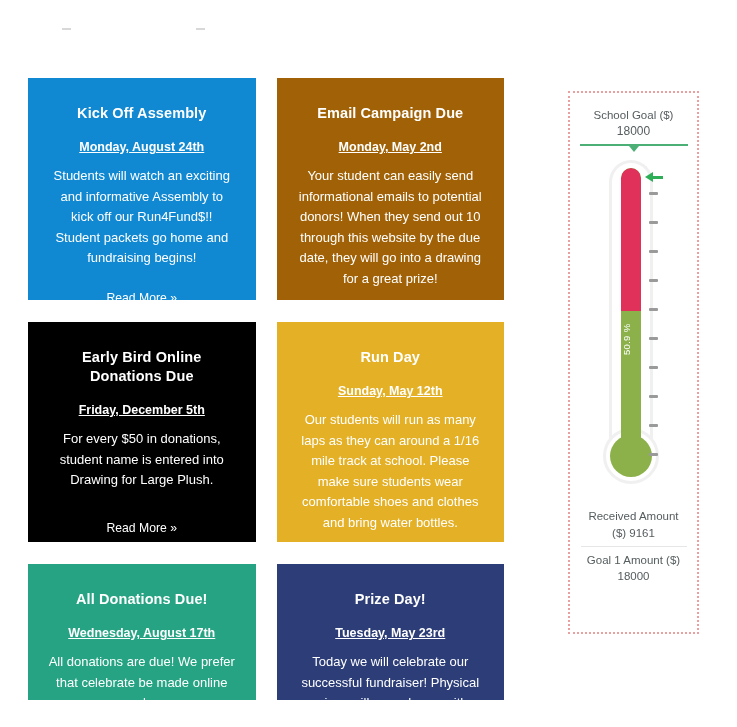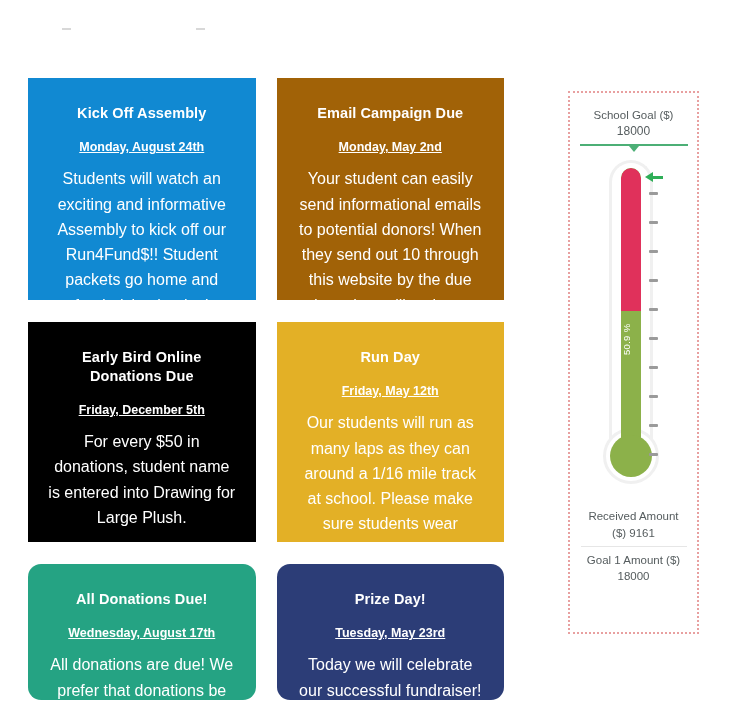--- a/index.html
+++ b/index.html
@@ -73,39 +73,39 @@
 
   .card-date {
     font-size: 12.5px;
     font-weight: bold;
     text-decoration: underline;
     margin: 0 0 10px 0;
     line-height: 1.4;
   }
 
   .card-body {
-    font-size: 16px;
+    font-size: 13px;
     line-height: 1.58;
     margin: 0;
     flex: 0 0 auto;
   }
 
   .card-readmore {
     font-size: 12.2px;
     margin-top: auto;
     padding-top: 22px;
     color: #ffffff;
     text-decoration: none;
     display: block;
   }
 
   
   .row1 .card { height: 222px; }
   .row2 .card { height: 220px; }
-  .row3 .card { height: 136px; border-radius: 13px; }
+  .row3 .card { height: 136px; }
 
   
   .thermo-wrap {
     position: absolute;
     left: 568px;
     top: 91px;
     width: 131px;
     height: 543px;
     border: 2px dotted #e8a0a0;
     box-sizing: border-box;
@@ -319,32 +319,32 @@
 
       <div class="card" style="background:#000000">
         <h3 class="card-title">Early Bird Online Donations Due</h3>
         <div class="card-date">Friday, December 5th</div>
         <p class="card-body">For every $50 in donations, student name is entered into Drawing for Large Plush.</p>
         <a class="card-readmore" href="#" style="padding-top:30px;margin-top:0">Read More »</a>
       </div>
 
       <div class="card" style="background:#e3b026">
         <h3 class="card-title">Run Day</h3>
-        <div class="card-date">Friday, May 12th</div>
+        <div class="card-date">Sunday, May 12th</div>
         <p class="card-body">Our students will run as many laps as they can around a 1/16 mile track at school. Please make sure students wear comfortable shoes and clothes and bring water bottles.</p>
         <a class="card-readmore" href="#">Read More »</a>
       </div>
     </div>
 
     <div class="card-grid row3" style="margin-top:22px">
 
       <div class="card" style="background:#25a383">
         <h3 class="card-title">All Donations Due!</h3>
         <div class="card-date">Wednesday, August 17th</div>
-        <p class="card-body">All donations are due!  We prefer that donations be made online date.</p>
+        <p class="card-body">All donations are due!  We prefer that celebrate be made online only.</p>
         <a class="card-readmore" href="#" style="padding-top:16px;margin-top:0">Read More »</a>
       </div>
 
       <div class="card" style="background:#2c3d77">
         <h3 class="card-title">Prize Day!</h3>
         <div class="card-date">Tuesday, May 23rd</div>
         <p class="card-body">Today we will celebrate our successful fundraiser! Physical prizes will come home with students while  experiential prizes will go on during the school day!</p>
         <a class="card-readmore" href="#" style="padding-top:14px;margin-top:0">Read More »</a>
       </div>
     </div>

